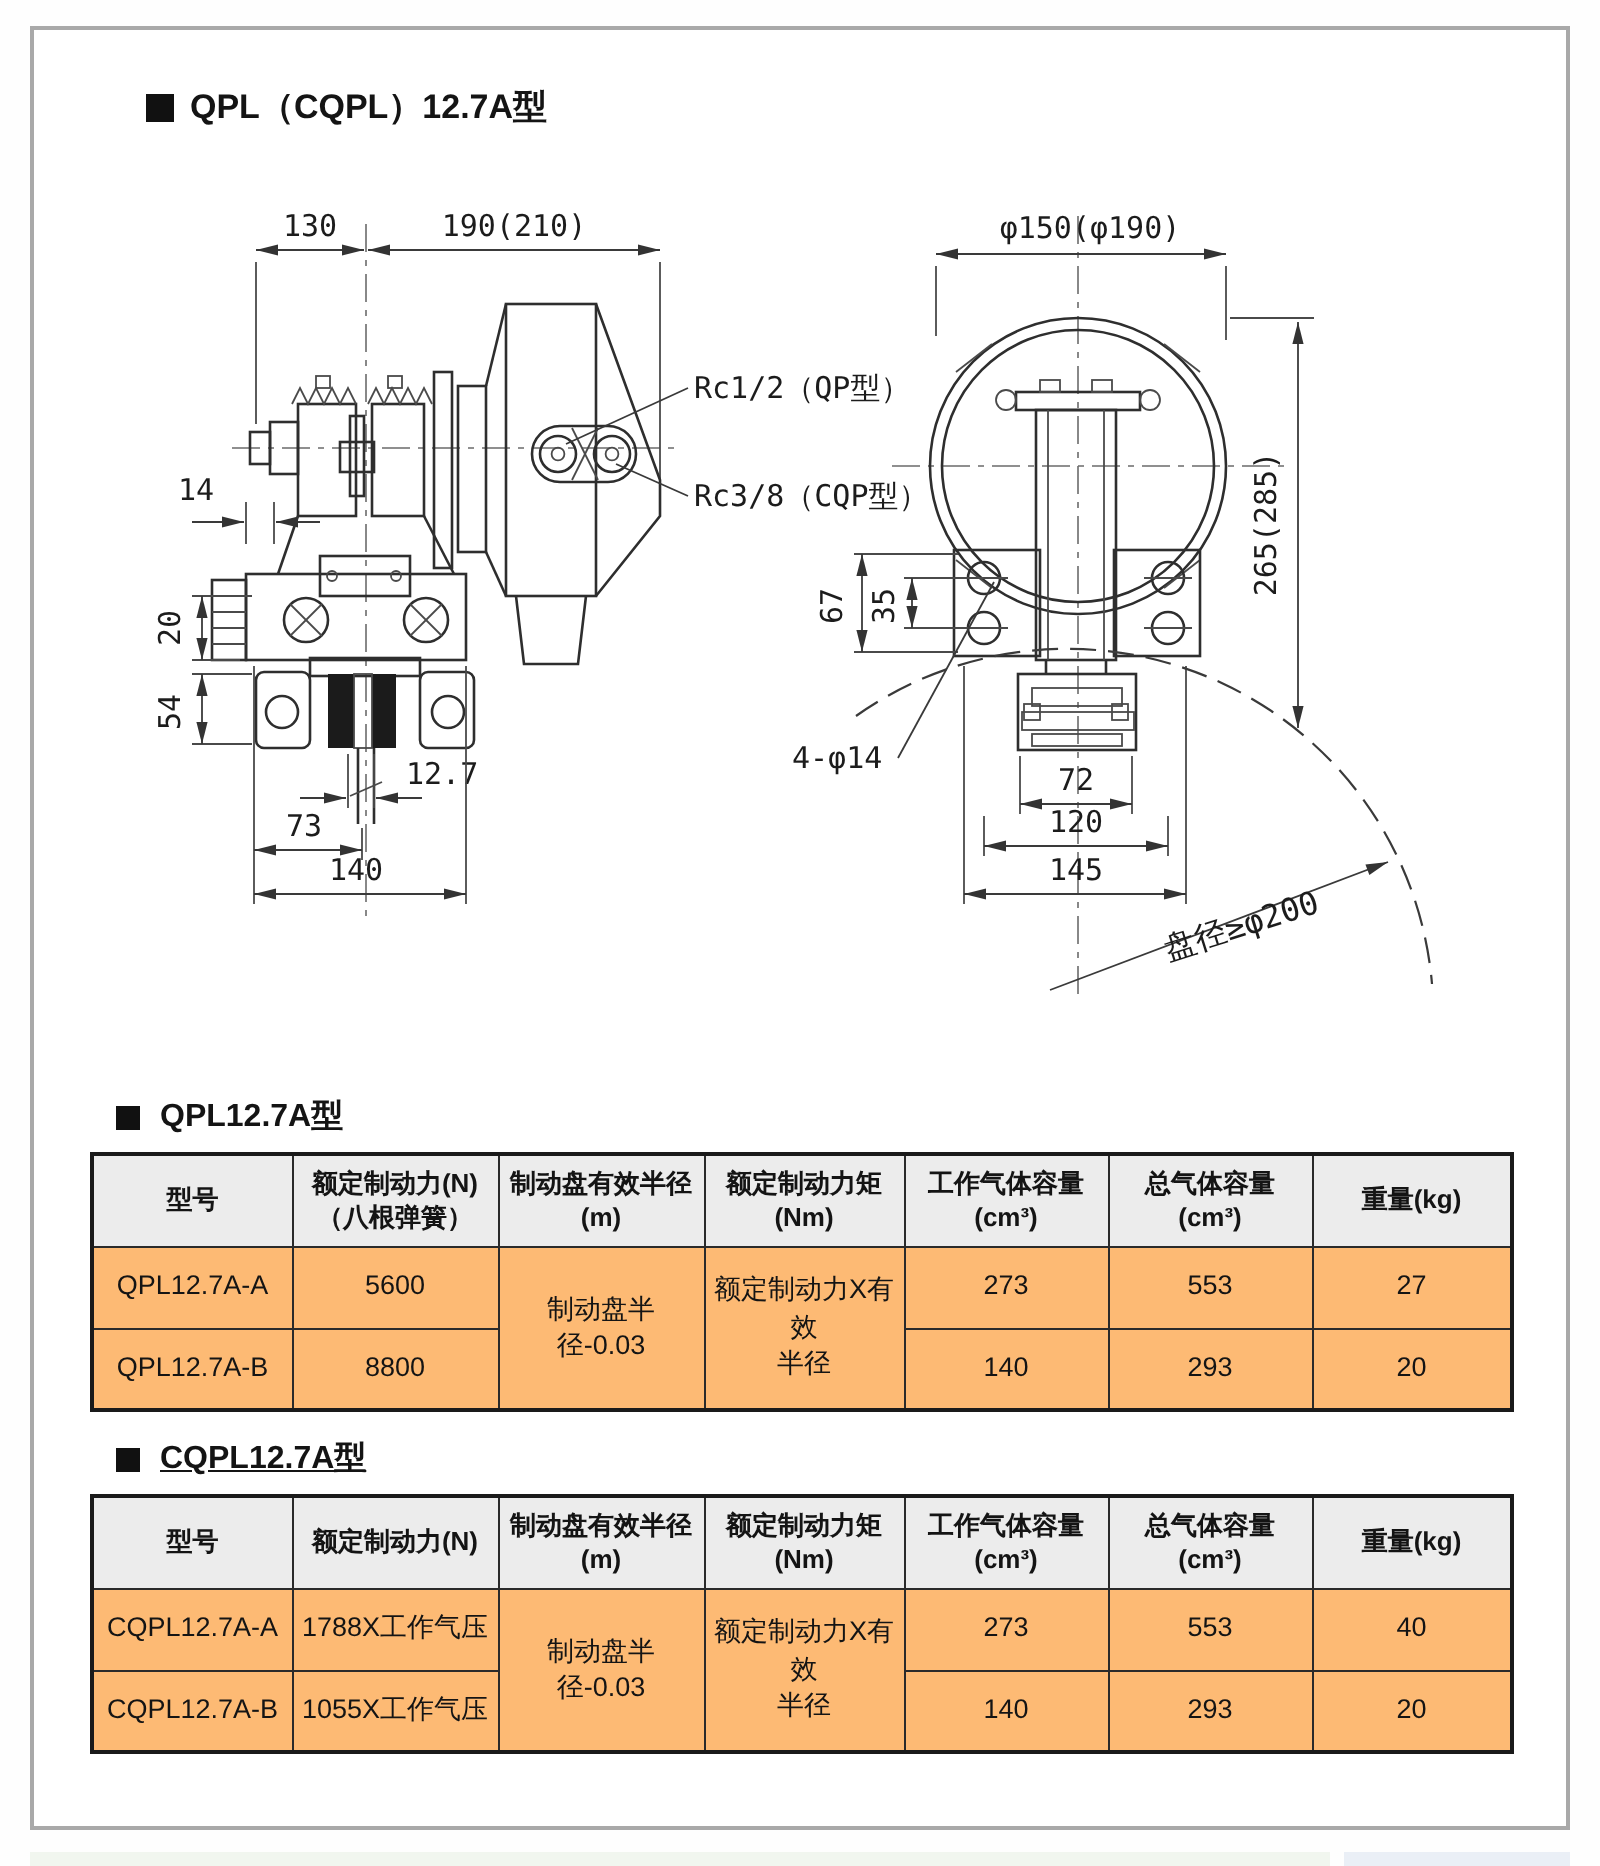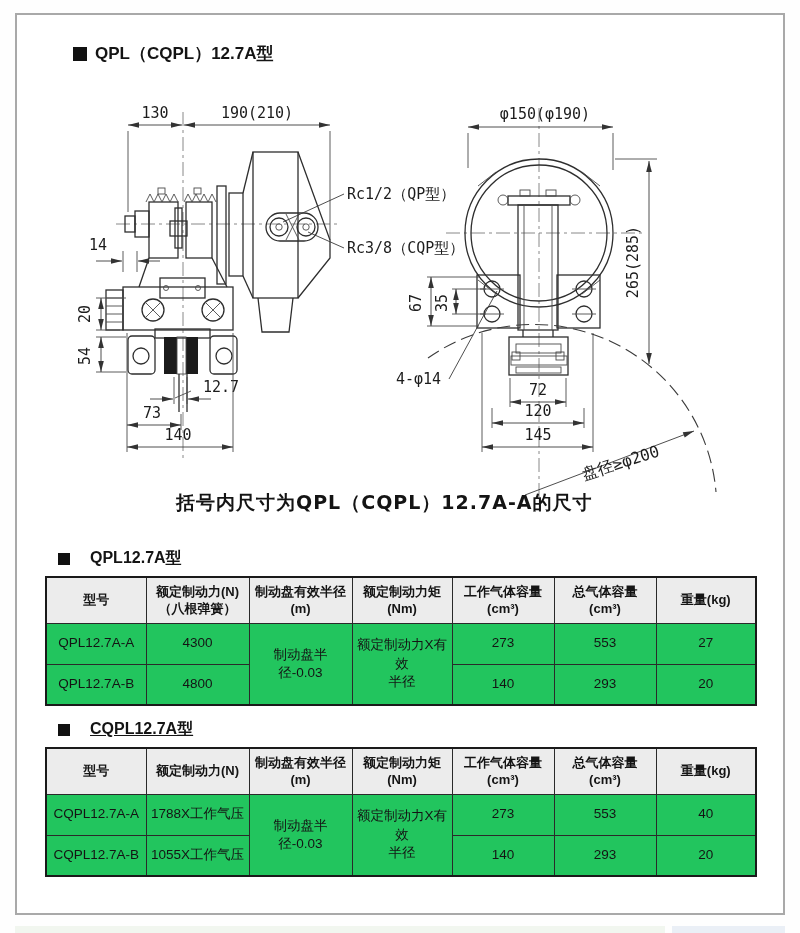--- a/index.html
+++ b/index.html
@@ -4,35 +4,35 @@
 <style>
   html,body{margin:0;padding:0;background:#e9e9e9;}
   .page{position:relative;width:800px;height:933px;background:#fefefe;overflow:hidden;
         font-family:"Liberation Sans",sans-serif;color:#141414;}
   .frame{position:absolute;left:15px;top:13px;width:766px;height:898px;
          border:2px solid #a9a9a9;background:#fff;}
   .title-row{position:absolute;left:73px;top:42px;font-size:17px;font-weight:bold;
              display:flex;align-items:center;gap:8px;}
   .sq{display:inline-block;width:14px;height:14px;background:#111;}
   .sq2{display:inline-block;width:12px;height:12px;background:#111;}
-  .sec{position:absolute;font-size:16px;font-weight:bold;display:flex;align-items:center;gap:20px;}
+  .sec{position:absolute;font-size:16px;font-weight:bold;display:flex;align-items:center;gap:10px;}
   .sec1{left:58px;top:548px;}
   .sec2{left:58px;top:719px;text-decoration:underline;}
   .note{position:absolute;left:176px;top:490px;font-size:19px;font-weight:bold;
         letter-spacing:1px;font-family:"DejaVu Sans","Liberation Sans",sans-serif;}
   svg.drawing{position:absolute;left:0;top:88px;}
   .ol{fill:none;stroke:#2e2e2e;stroke-width:1.3;}
   .thin{fill:none;stroke:#4a4a4a;stroke-width:0.9;}
   .dim{fill:none;stroke:#3a3a3a;stroke-width:0.9;}
   .cl{fill:none;stroke:#6b6b6b;stroke-width:0.8;stroke-dasharray:14 4 3 4;}
   .dash{fill:none;stroke:#3a3a3a;stroke-width:1.1;stroke-dasharray:13 6;}
   text.dt{font-family:"DejaVu Sans Mono","Liberation Mono",monospace;font-size:15px;fill:#1c1c1c;}
   text.mid{text-anchor:middle;}
   table.spec{position:absolute;border-collapse:collapse;table-layout:fixed;
-             border:2px solid #1a1a1a;background:#22c55e;}
+             border:2px solid #1a1a1a;background:#fdba74;}
   table.spec th,table.spec td{border:1px solid #2a2a2a;text-align:center;vertical-align:middle;
              white-space:pre-line;padding:2px 3px;line-height:1.35;}
   table.spec th{background:#ececec;font-weight:bold;font-size:13px;}
   table.spec td{font-size:13.5px;}
   tr.hrow{height:46px;} tr.drow{height:41px;}
   .t1{left:45px;top:576px;width:710px;}
   .t2{left:45px;top:747px;width:710px;}
   .fstrip{position:absolute;height:7px;top:926px;}
   .fs1{left:15px;width:650px;background:#f1f6ef;}
   .fs2{left:672px;width:113px;background:#eaeff6;}
@@ -250,21 +250,20 @@
         <line class="dim" x1="649" y1="161" x2="649" y2="364" marker-start="url(#arS)" marker-end="url(#ar)"></line>
         <text class="dt mid" transform="translate(638,262) rotate(-90)">265(285)</text>
 
         <path class="dash" d="M 428 358 A 183 183 0 0 1 716 492"></path>
         <line class="dim" x1="525" y1="495" x2="694" y2="431" marker-end="url(#ar)"></line>
         <text class="dt" transform="translate(584,480) rotate(-17.5)" style="font-size:16px">盘径≥φ200</text>
       </g>
     </g>
   </svg>
 
-  <div class="note">括号内尺寸为QPL（CQPL）12.7A-A的尺寸</div>
 
   <div class="sec sec1">
     <span class="sq2"></span>
     <span>QPL12.7A型</span>
   </div>
 
   <table class="spec t1">
     <colgroup>
       <col style="width:100px">
         <col style="width:103px">
@@ -284,31 +283,31 @@
         <th>额定制动力矩
 (Nm)</th>
         <th>工作气体容量
 (cm³)</th>
         <th>总气体容量
 (cm³)</th>
         <th>重量(kg)</th>
       </tr>
       <tr class="drow">
         <td>QPL12.7A-A</td>
-        <td>4300</td>
+        <td>5600</td>
         <td rowspan="2">制动盘半径-0.03</td>
         <td rowspan="2">额定制动力X有效
 半径</td>
         <td>273</td>
         <td>553</td>
         <td>27</td>
       </tr>
       <tr class="drow">
         <td>QPL12.7A-B</td>
-        <td>4800</td>
+        <td>8800</td>
         <td>140</td>
         <td>293</td>
         <td>20</td>
       </tr>
     </tbody>
   </table>
 
   <div class="sec sec2">
     <span class="sq2"></span>
     <span>CQPL12.7A型</span>

